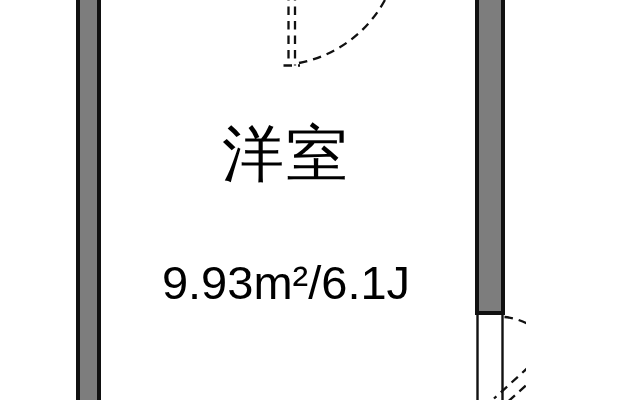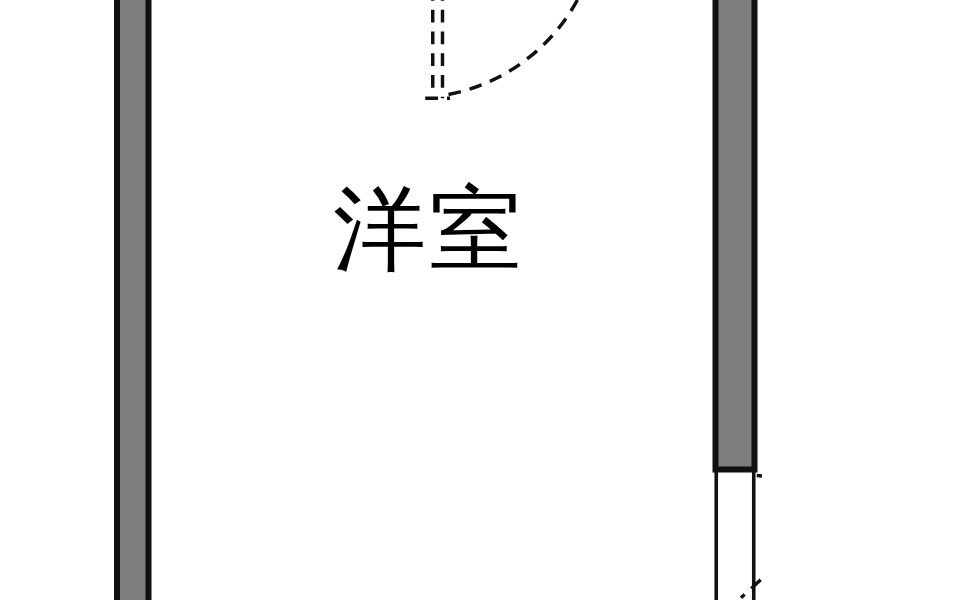--- a/index.html
+++ b/index.html
@@ -7,20 +7,21 @@
     padding: 0;
     background: #ffffff;
   }
   #stage {
     position: relative;
     width: 508px;
     height: 400px;
     overflow: hidden;
     background: #ffffff;
     font-family: "Liberation Sans", "DejaVu Sans", sans-serif;
+    padding-left: 18px;
   }
   #plan-svg {
     position: absolute;
     left: 0;
     top: 0;
   }
   .wall {
     stroke: #111111;
     stroke-width: 4;
   }
@@ -80,14 +81,15 @@
     <path class="door-dash" d="M 288.5 -8 L 288.5 65.5 M 295 -8 L 295 65.5 M 283.5 65.5 L 300 65.5"></path>
     <path class="door-dash" d="M 299 63 A 125 125 0 0 0 386 -2"></path>
 
     <path class="door-dash" d="M 504.5 317 A 60 60 0 0 1 554 352"></path>
     <path class="door-dash" d="M 550 347.5 L 494 398.5 M 558 356.5 L 502 407 M 550 347.5 L 558 356.5"></path>
   </svg>
 
   <div class="room-label room-type">洋室</div>
 
 
+  <div class="room-label room-area">9.93m²/6.1J</div>
 
 </div>
 
 </body></html>

